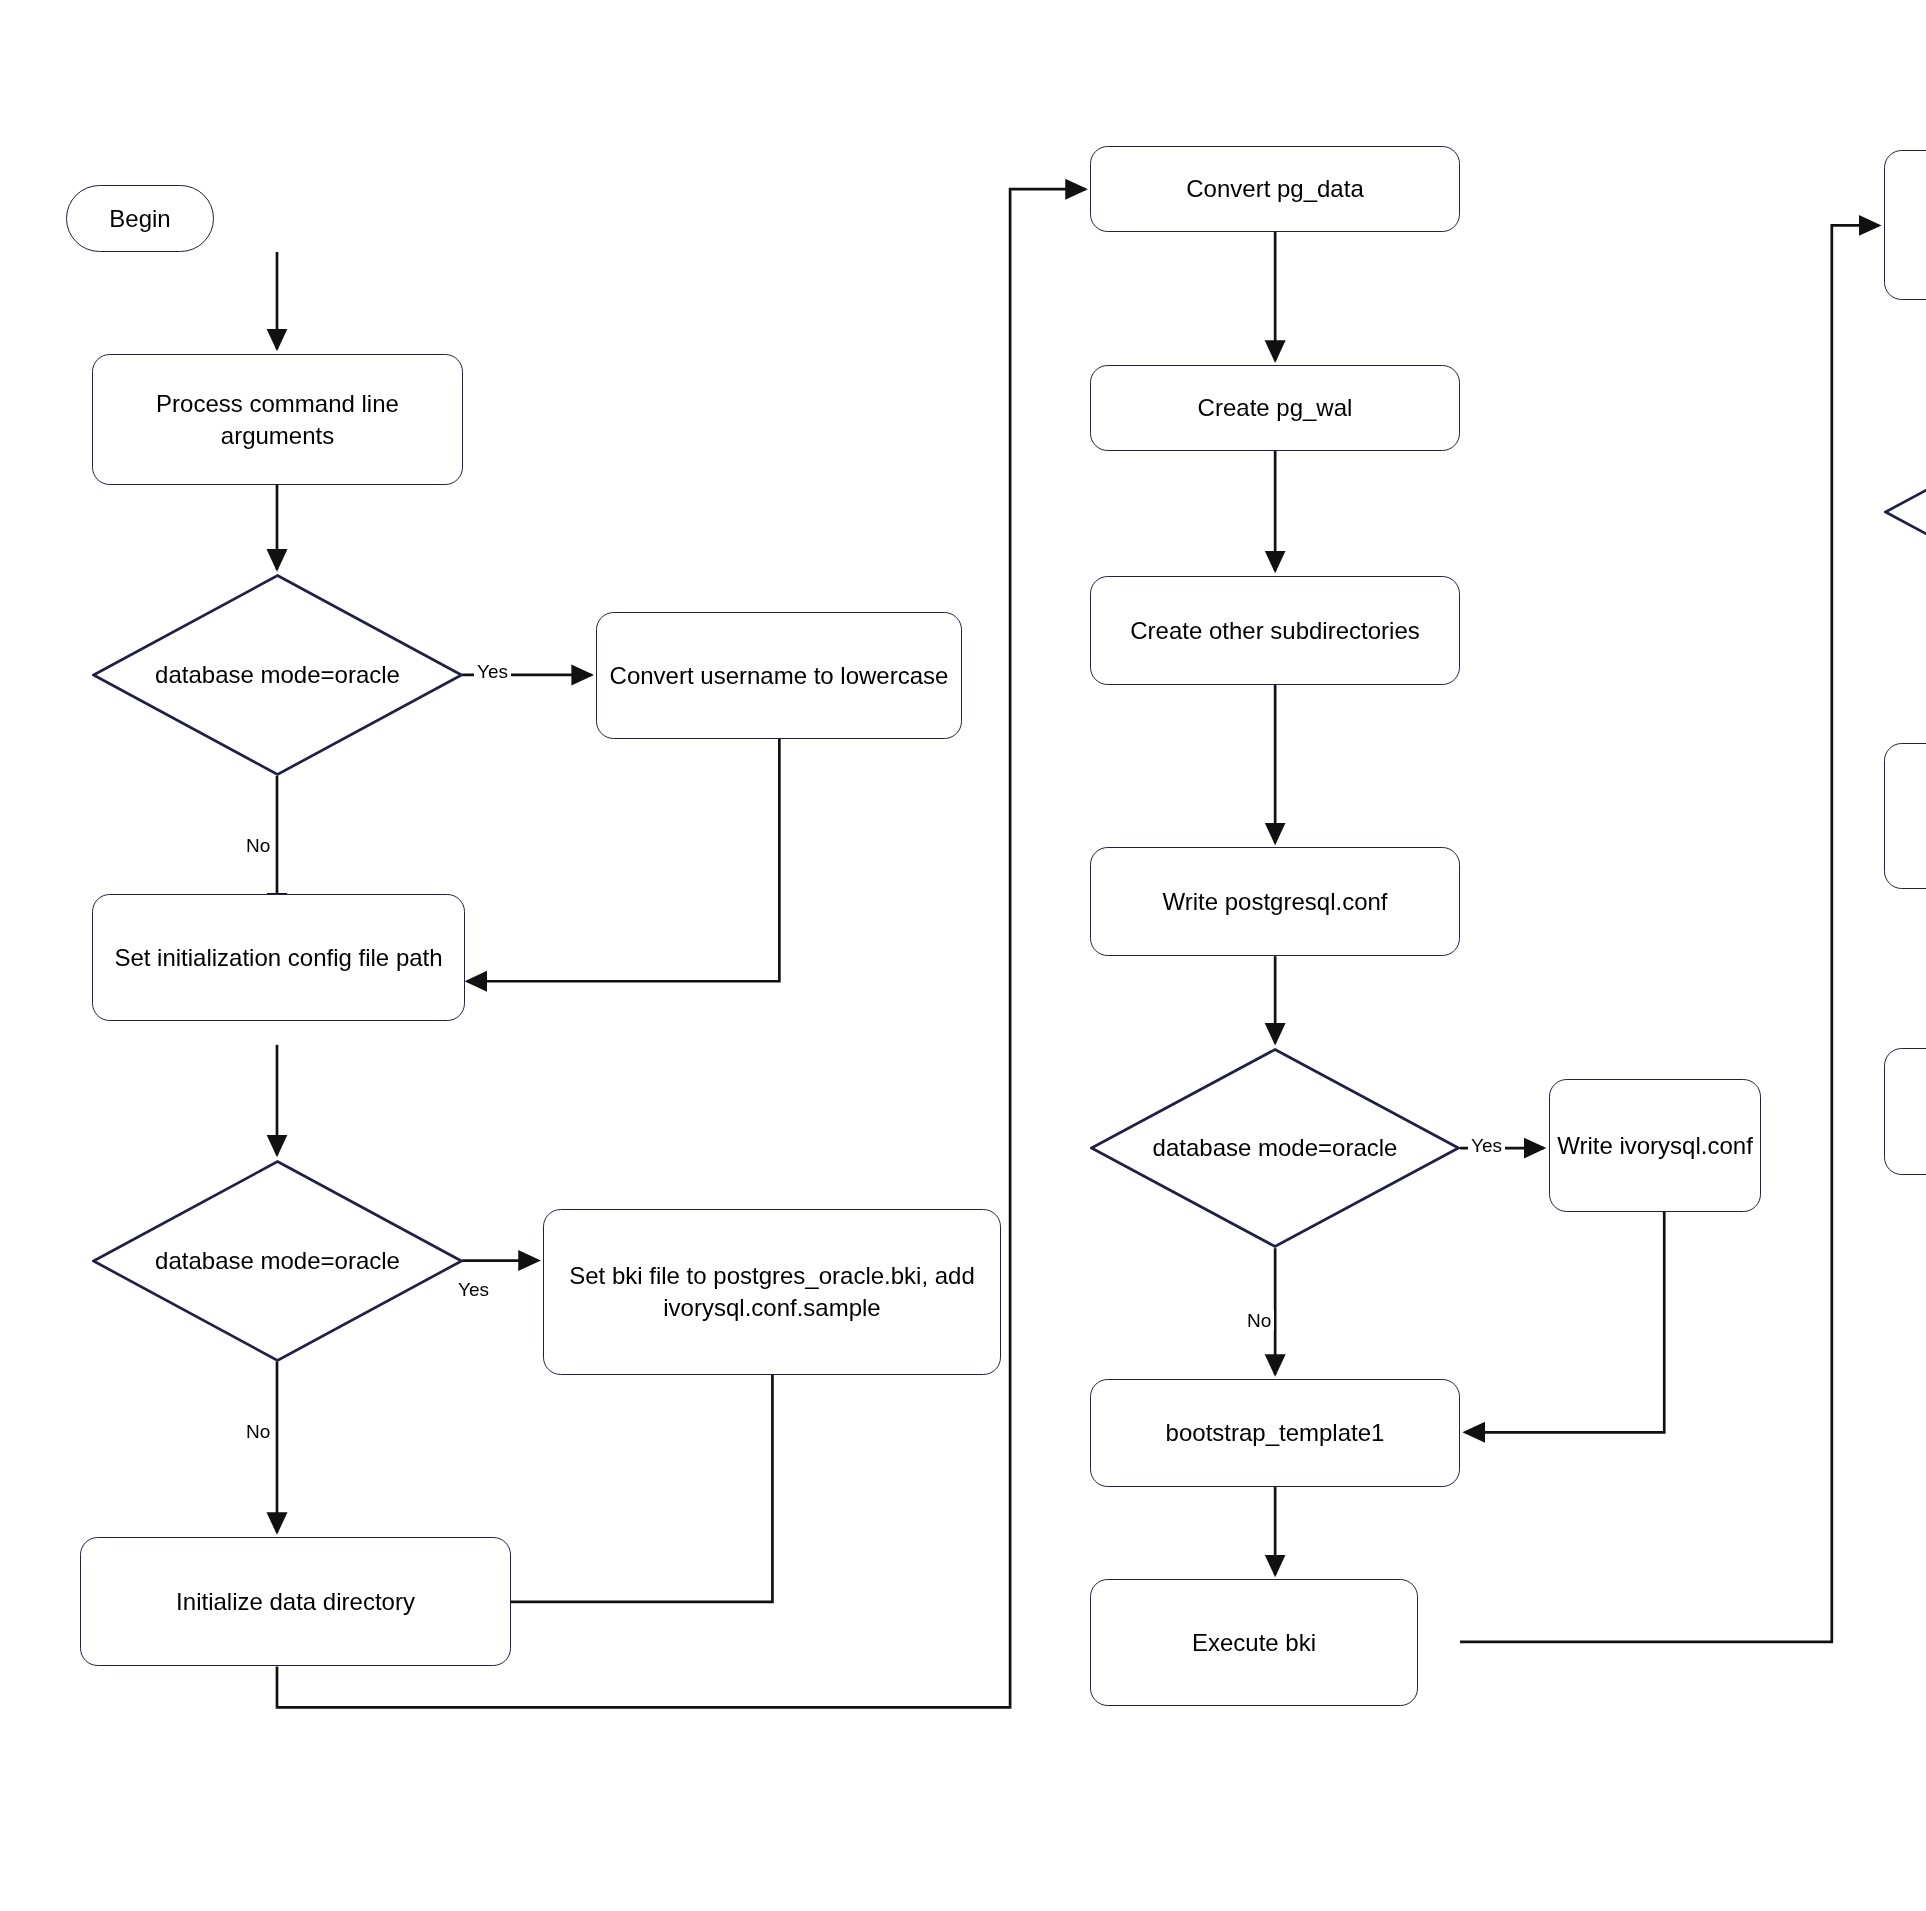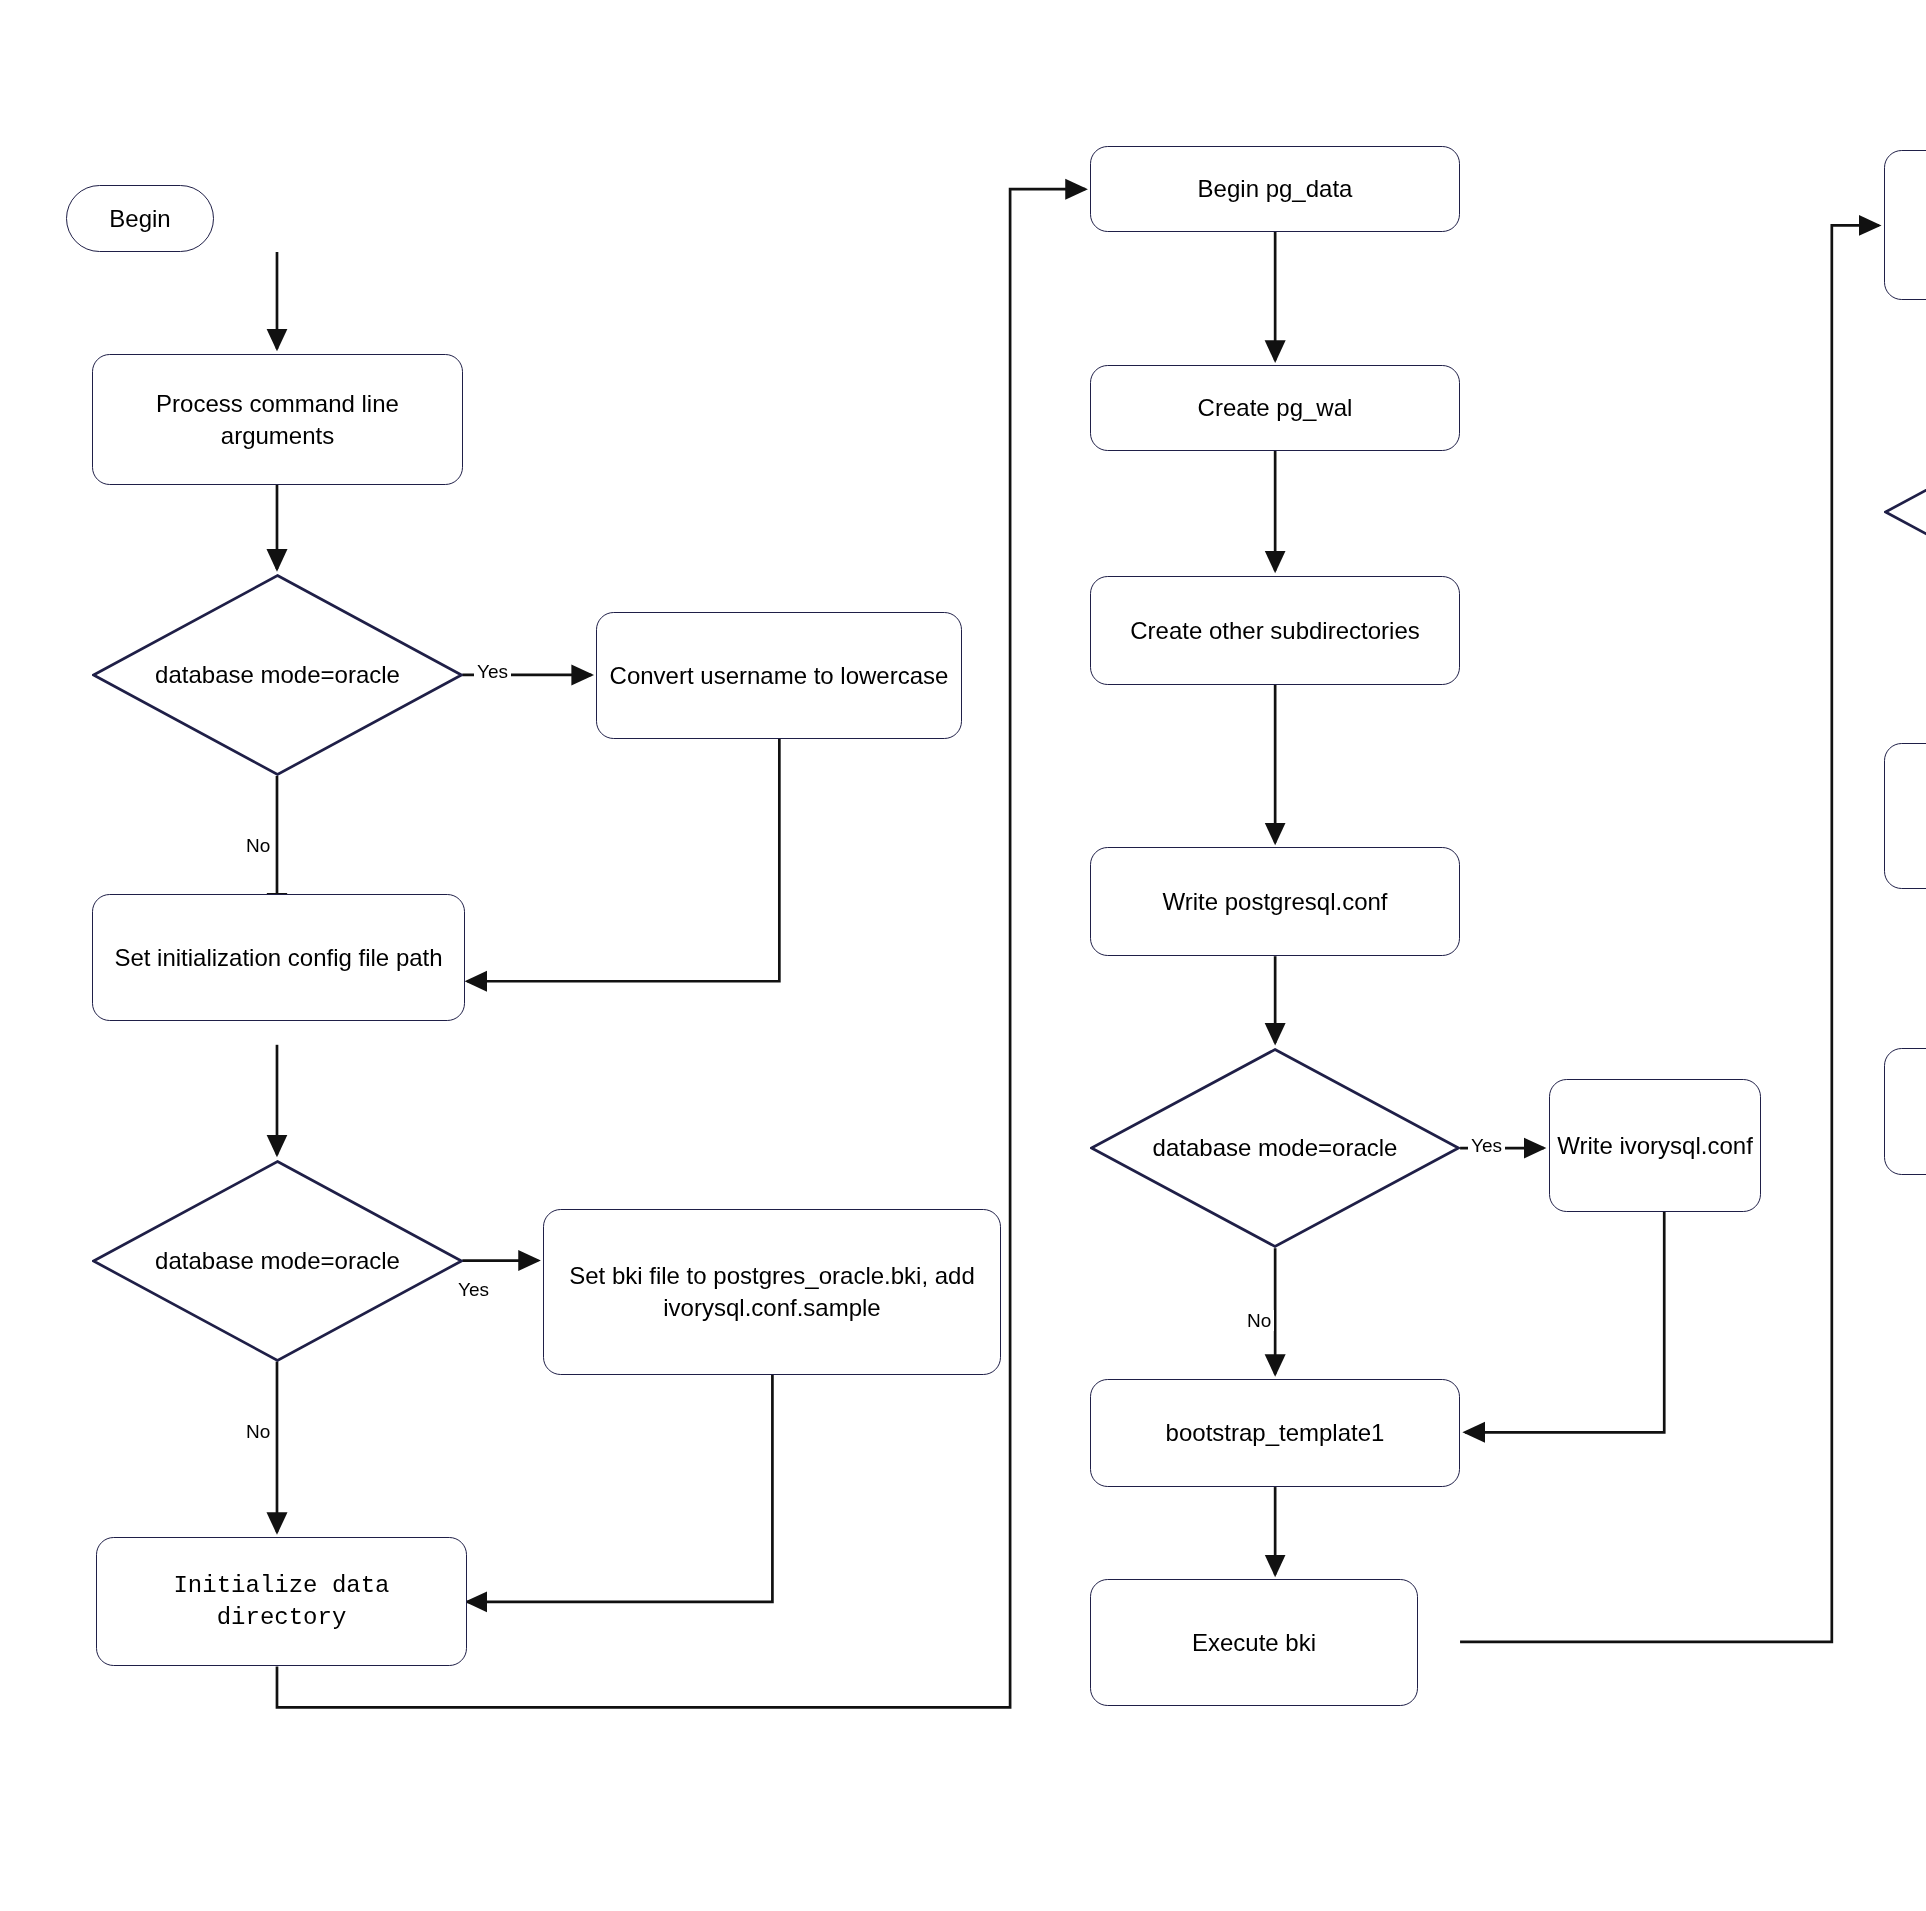--- a/index.html
+++ b/index.html
@@ -145,26 +145,26 @@
     <svg class="dec-shape" viewBox="0 0 962 524" preserveAspectRatio="none">
       <polygon points="481,4 958,262 481,520 4,262" fill="#ffffff" stroke="#1f1f47" stroke-width="7"></polygon>
     </svg>
     <span class="dec-label">database mode=oracle</span>
   </div>
 
   <div class="node proc" style="left:543px;top:1209px;width:458px;height:166px;">
     <span>Set bki file to postgres_oracle.bki, add ivorysql.conf.sample</span>
   </div>
 
-  <div class="node proc" style="left:96px;top:1537px;width:371px;height:129px;font-family:Liberation Mono, monospace;">
+  <div class="node proc" style="left:80px;top:1537px;width:431px;height:129px;">
     <span>Initialize data directory</span>
   </div>
 
   <div class="node proc" style="left:1090px;top:146px;width:370px;height:86px;">
-    <span>Begin pg_data</span>
+    <span>Convert pg_data</span>
   </div>
 
   <div class="node proc" style="left:1090px;top:576px;width:370px;height:109px;">
     <span>Create other subdirectories</span>
   </div>
 
   <div class="node proc" style="left:1090px;top:365px;width:370px;height:86px;">
     <span>Create pg_wal</span>
   </div>
 

